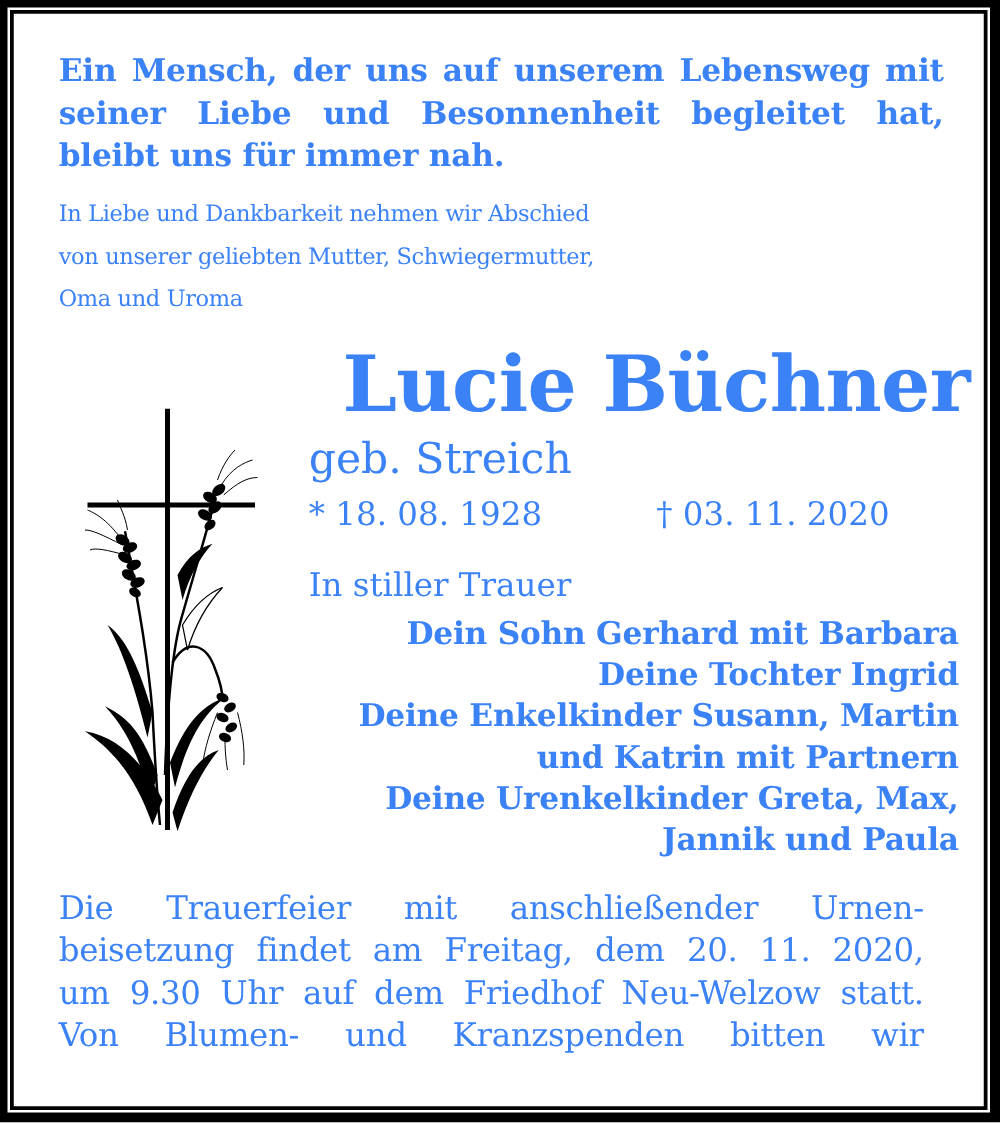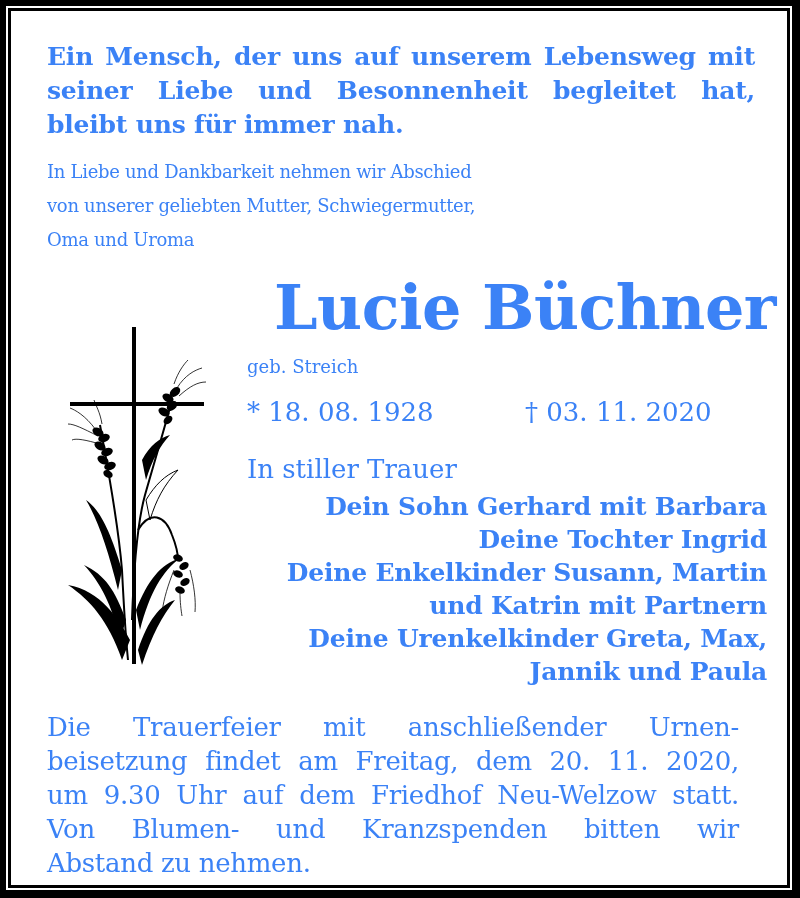--- a/index.html
+++ b/index.html
@@ -40,21 +40,21 @@
       letter-spacing: -0.3px;
     }
     .dank span { display: block; }
     .name {
       left: 245px; top: 268px;
       font-size: 62px; font-weight: bold; line-height: 80px;
       letter-spacing: -0.5px;
       margin-left: 29px;
     }
     .geb {
-      left: 247px; top: 350px; font-size: 18px; line-height: 34px;
+      left: 247px; top: 350px; font-size: 34px; line-height: 34px;
     }
     .dates {
       left: 247px; top: 395px; font-size: 26px; line-height: 34px; width: 480px;
     }
     .dates .birth { position: absolute; left: 0; top: 0; white-space: nowrap; }
     .dates .death { position: absolute; left: 234px; top: 0; white-space: nowrap; margin-left: 44px; }
     .trauer {
       left: 247px; top: 452px; font-size: 26px; line-height: 34px;
     }
     .family {
@@ -107,21 +107,20 @@
   <span>und Katrin mit Partnern</span>
   <span>Deine Urenkelkinder Greta, Max,</span>
   <span>Jannik und Paula</span>
 </div>
 
 <div class="txt ceremony">
   <span>Die Trauerfeier mit anschließender Urnen-</span>
   <span>beisetzung findet am Freitag, dem 20. 11. 2020,</span>
   <span>um 9.30 Uhr auf dem Friedhof Neu-Welzow statt.</span>
   <span>Von Blumen- und Kranzspenden bitten wir</span>
-  <span class="last">Abstand zu nehmen.</span>
 </div>
 
 <svg class="cross-art" viewBox="0 0 160 350" xmlns="http://www.w3.org/2000/svg">
 
   <rect x="72" y="7" width="4" height="337" fill="#000"></rect>
   <rect x="10" y="82" width="134" height="4" fill="#000"></rect>
 
   <path d="M40 105 C48 150, 58 200, 62 250 C64 290, 66 320, 68 340" stroke="#000" stroke-width="2" fill="none"></path>
   <g fill="#000">
     <ellipse cx="38" cy="112" rx="6" ry="4" transform="rotate(30 38 112)"></ellipse>

